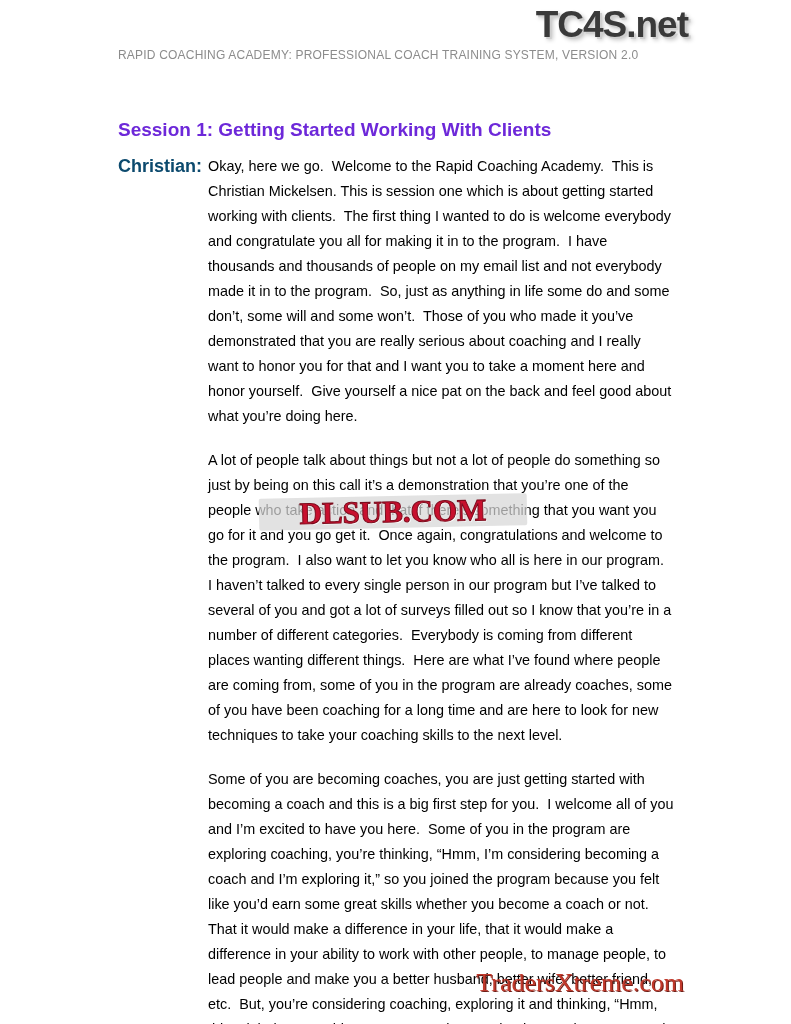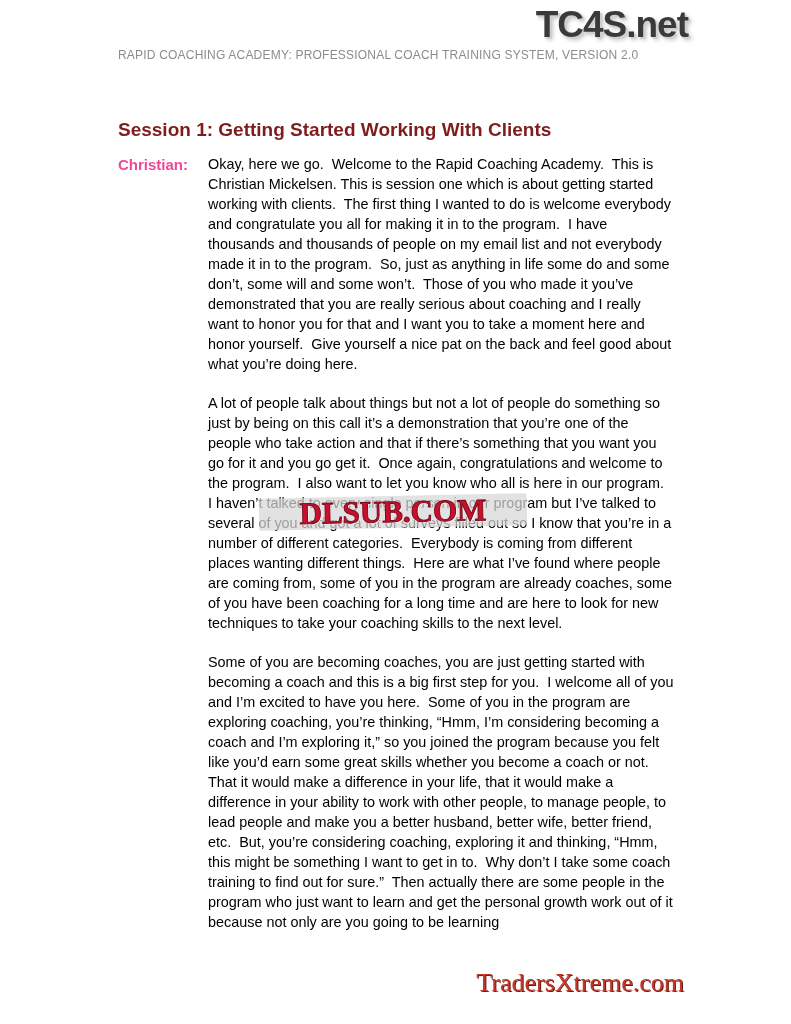--- a/index.html
+++ b/index.html
@@ -42,42 +42,42 @@
     color: #8c8c8c;
     white-space: nowrap;
   }
   
   .doc-title {
     position: absolute;
     top: 106px;
     left: 118px;
     font-size: 19px;
     font-weight: bold;
-    color: #7f1d1d;
+    color: #6d28d9;
     white-space: nowrap;
   }
   
   .speaker {
     position: absolute;
     top: 156px;
     left: 118px;
-    font-size: 15px;
+    font-size: 18px;
     font-weight: bold;
-    color: #ec4899;
+    color: #0c4a6e;
   }
   
   .body-col {
     position: absolute;
     top: 154px;
     left: 208px;
     width: 466px;
   }
   .para {
     font-size: 14.4px;
-    line-height: 20px;
+    line-height: 25px;
     color: #000;
     margin: 0 0 19px 0;
     text-align: left;
     white-space: pre-wrap;
   }
   .para:last-child { margin-bottom: 0; }
 
   
   .wm-center {
     position: absolute;

